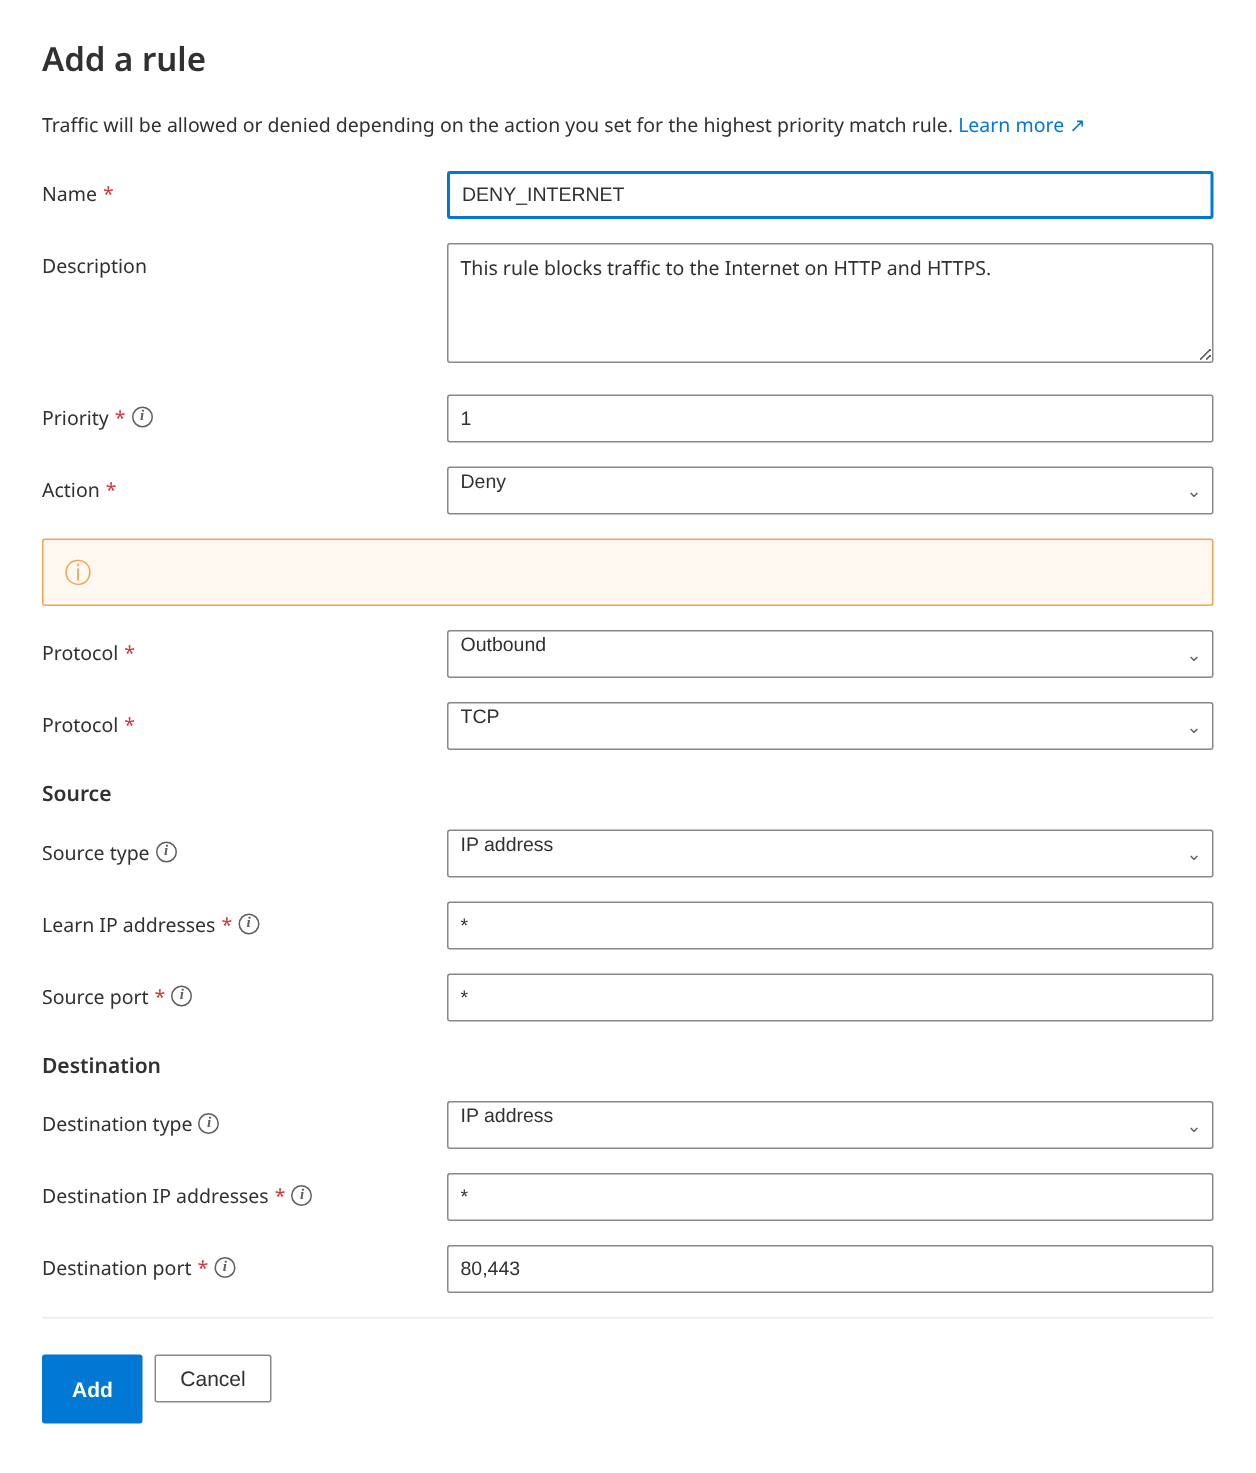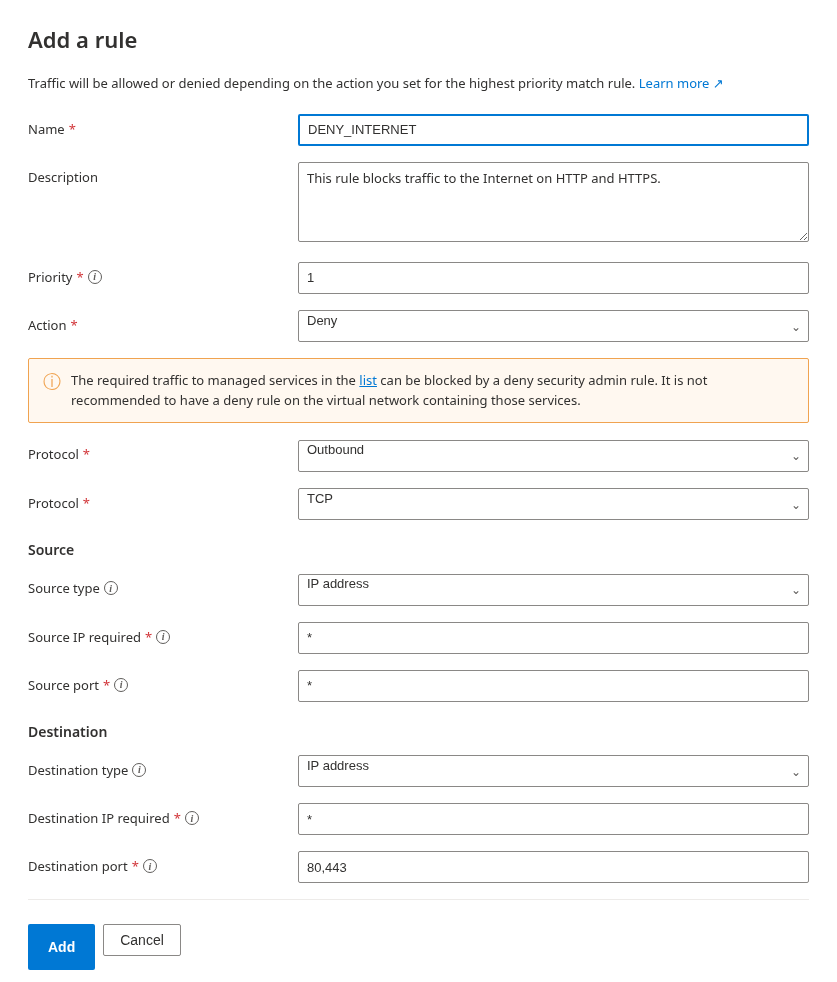--- a/index.html
+++ b/index.html
@@ -238,25 +238,20 @@
         <option>Deny</option>
         <option>Allow</option>
       </select>
       <span class="chevron-icon">⌄</span>
     </div>
   </div>
 </div>
 
 <div class="warning-box">
   <span class="warning-icon">ⓘ</span>
-  <span>
-    <span>The required traffic to managed services in the</span>
-    <a class="warning-link">list</a>
-    <span>can be blocked by a deny security admin rule. It is not recommended to have a deny rule on the virtual network containing those services.</span>
-  </span>
 </div>
 
 <div class="form-row">
   <div class="form-label">
     <span>Protocol</span>
     <span class="required-star">*</span>
   </div>
   <div class="form-control">
     <div class="select-wrapper">
       <select class="select-input">
@@ -299,21 +294,21 @@
           <option>IP address</option>
           <option>Service Tag</option>
         </select>
         <span class="chevron-icon">⌄</span>
       </div>
     </div>
   </div>
 
   <div class="form-row">
     <div class="form-label">
-      <span>Source IP required</span>
+      <span>Learn IP addresses</span>
       <span class="required-star">*</span>
       <span class="info-icon">i</span>
     </div>
     <div class="form-control">
       <input type="text" class="text-input" value="*" style="">
     </div>
   </div>
 
   <div class="form-row">
     <div class="form-label">
@@ -341,21 +336,21 @@
           <option>IP address</option>
           <option>Service Tag</option>
         </select>
         <span class="chevron-icon">⌄</span>
       </div>
     </div>
   </div>
 
   <div class="form-row">
     <div class="form-label">
-      <span>Destination IP required</span>
+      <span>Destination IP addresses</span>
       <span class="required-star">*</span>
       <span class="info-icon">i</span>
     </div>
     <div class="form-control">
       <input type="text" class="text-input" value="*" style="">
     </div>
   </div>
 
   <div class="form-row">
     <div class="form-label">

